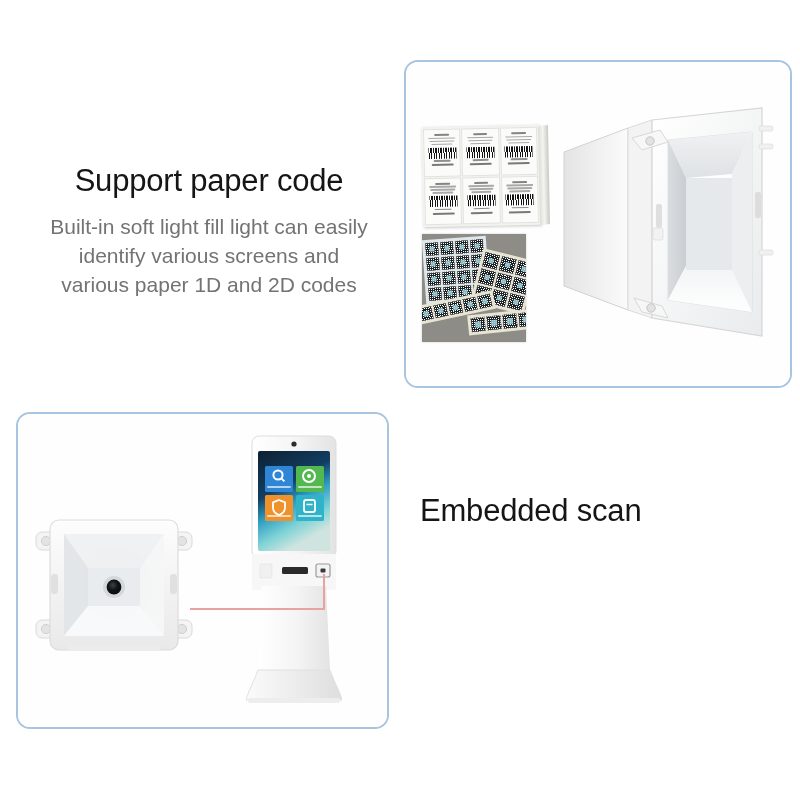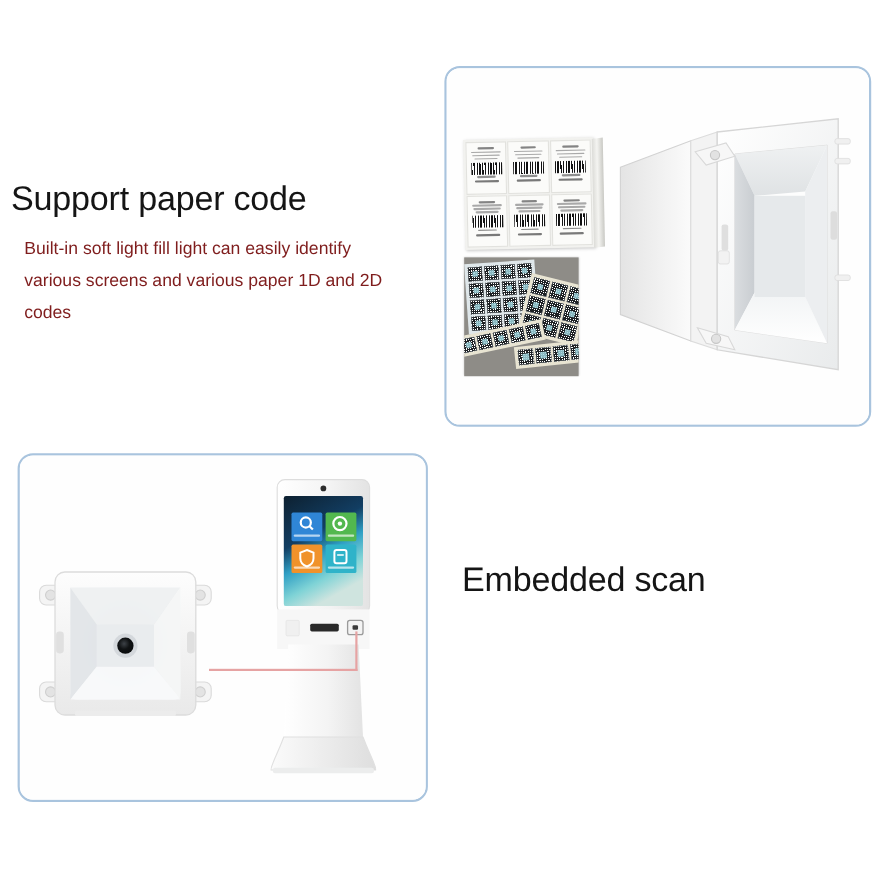--- a/index.html
+++ b/index.html
@@ -23,37 +23,37 @@
     border: 2px solid #a9c4de;
     border-radius: 14px;
     background: #ffffff;
     overflow: hidden;
   }
   #panel-top-right { left: 404px; top: 60px; width: 388px; height: 328px; }
   #panel-bottom-left { left: 16px; top: 412px; width: 373px; height: 317px; }
 
   
   .textblock { position: absolute; }
-  #text-paper { left: 10px; top: 162px; width: 350px; }
-  #text-embedded { left: 420px; top: 508px; width: 352px; }
+  #text-paper { left: 34px; top: 162px; width: 350px; text-align: center; }
+  #text-embedded { left: 420px; top: 492px; width: 352px; }
 
   .headline {
     font-size: 31px;
     line-height: 38px;
     font-weight: 400;
     color: #151515;
     letter-spacing: -0.2px;
     margin: 0 0 8px 0;
     white-space: nowrap;
   }
   .bodycopy {
-    font-size: 16px;
+    font-size: 21px;
     line-height: 29px;
     font-weight: 400;
-    color: #7f1d1d;
+    color: #737373;
     margin: 12px;
   }
 
   
   .photo { position: absolute; inset: 0; background: #fefefe; }
 
   
   .label-sheet {
     position: absolute;
     left: 16px; top: 64px;

